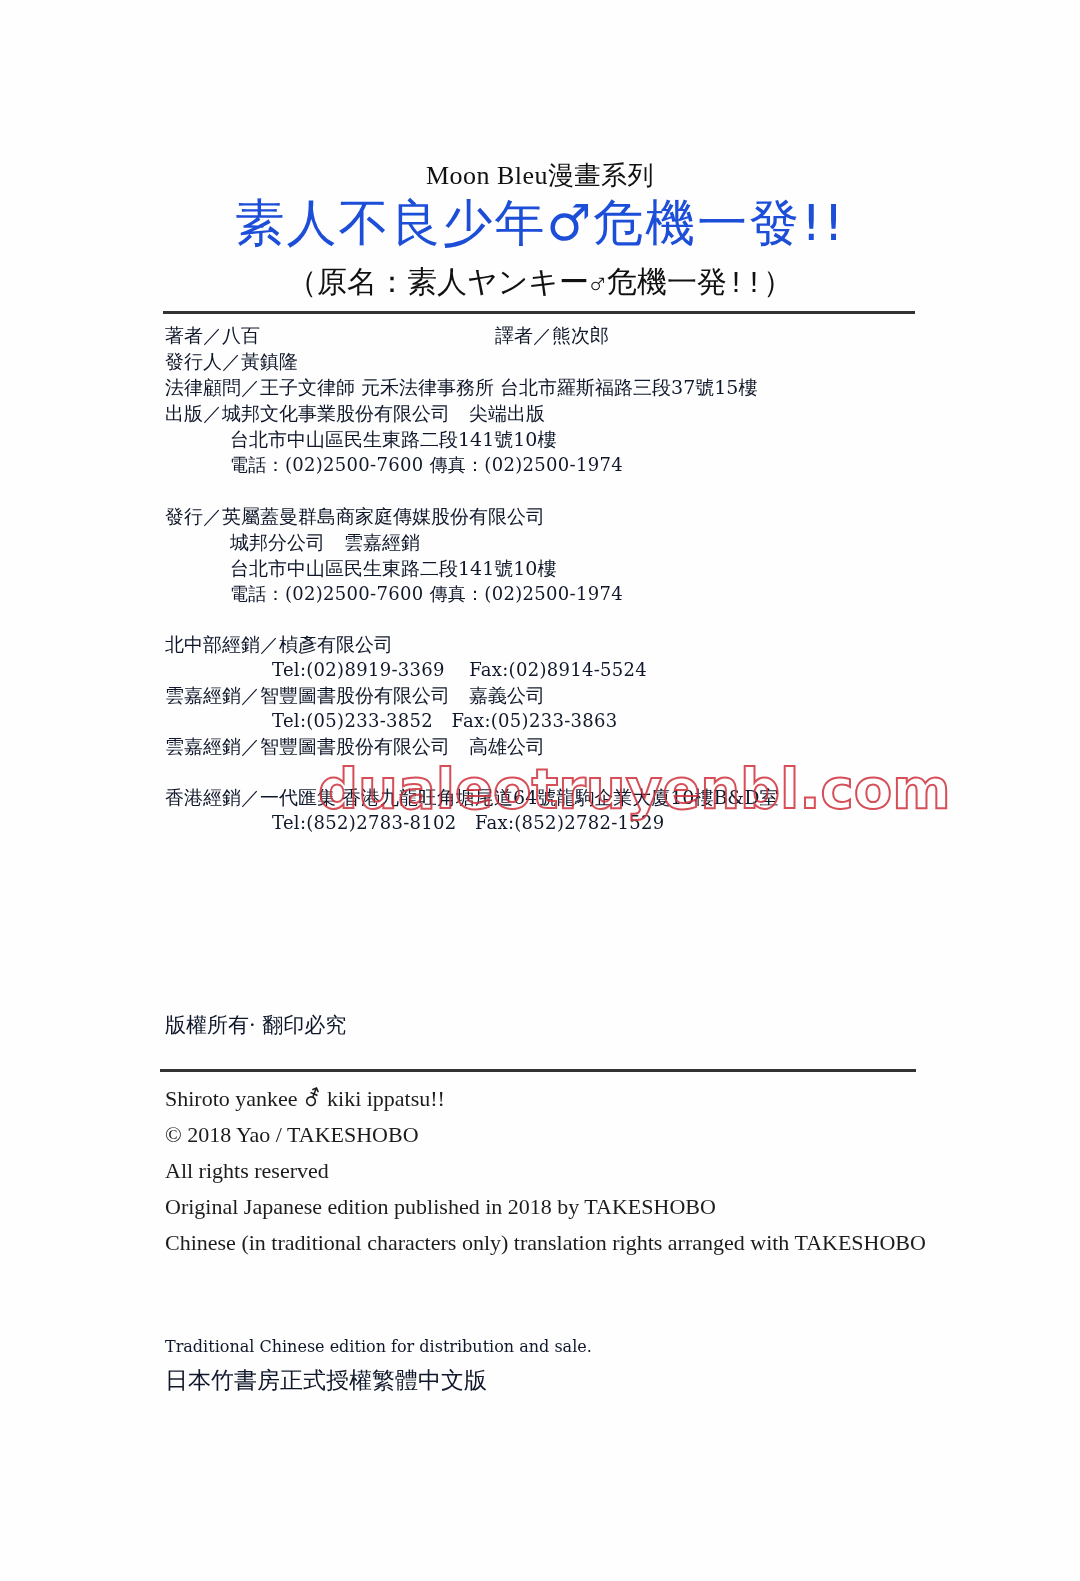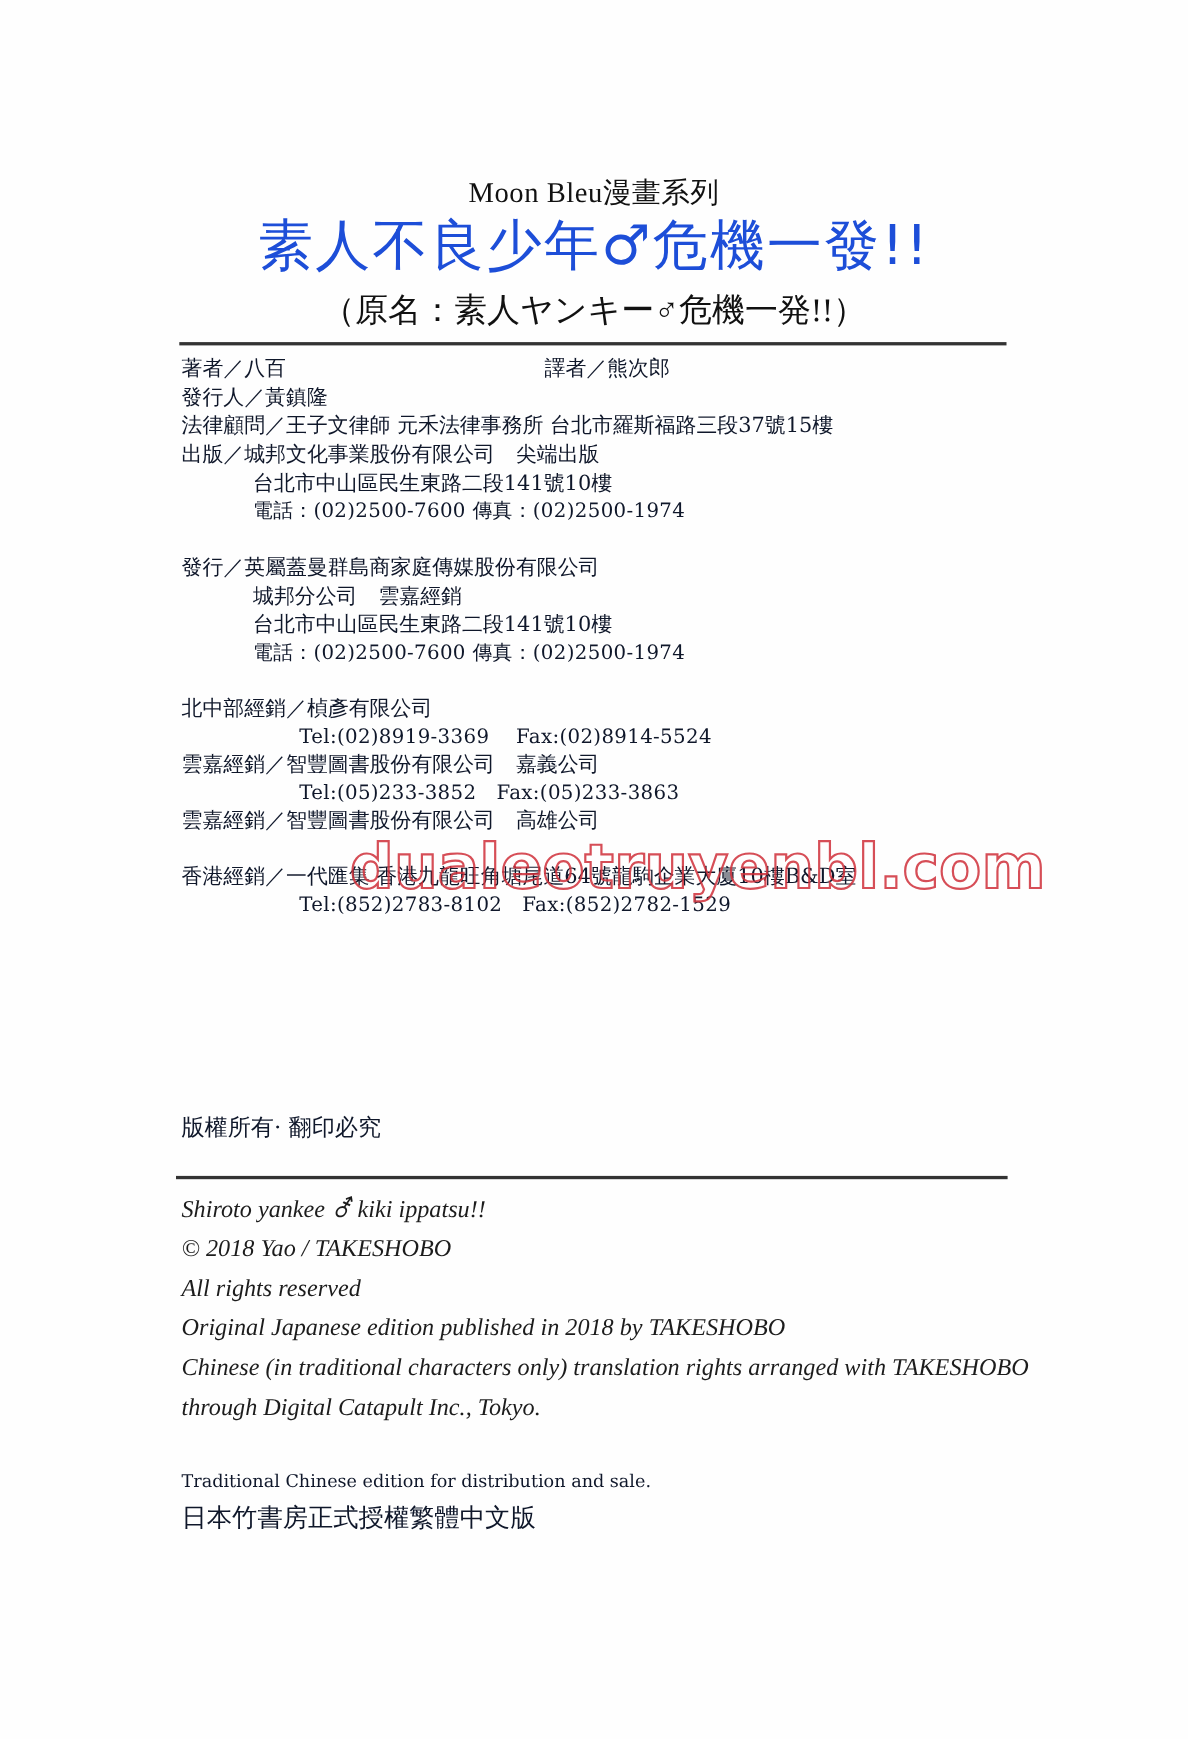--- a/index.html
+++ b/index.html
@@ -43,21 +43,21 @@
       font-weight: normal;
       color: #1d4ed8;
       letter-spacing: 2px;
     }
     .orig-title {
       position: absolute;
       top: 262px;
       left: 0;
       width: 1080px;
       text-align: center;
-      font-family: Liberation Serif, serif;
+      font-family: Liberation Mono, monospace;
       font-size: 30px;
       color: #111;
     }
     .rule {
       position: absolute;
       height: 3px;
       background: #333;
     }
     .rule.top { left: 163px; top: 311px; width: 752px; }
     .rule.mid { left: 160px; top: 1069px; width: 756px; }
@@ -76,21 +76,20 @@
       letter-spacing: 0.3px;
     }
     .en {
       position: absolute;
       left: 165px;
       font-family: "Liberation Serif", serif;
       font-size: 22px;
       color: #1c1c1c;
       white-space: nowrap;
       line-height: 26px;
-      font-style: italic;
     }
     .watermark {
       position: absolute;
       left: 318px;
       top: 756px;
       font-family: "DejaVu Sans", sans-serif;
       font-size: 56px;
       font-weight: bold;
       color: rgba(255,255,255,0.0);
       -webkit-text-stroke: 2px #d0303a;
@@ -136,18 +135,17 @@
 
   <div class="line" style="left:165px; top:1013px; font-size:21px;">版權所有· 翻印必究</div>
 
   <div class="rule mid"></div>
 
   <div class="en" style="top:1086px;">Shiroto yankee ⚦ kiki ippatsu!!</div>
   <div class="en" style="top:1122px;">© 2018 Yao / TAKESHOBO</div>
   <div class="en" style="top:1158px;">All rights reserved</div>
   <div class="en" style="top:1194px;">Original Japanese edition published in 2018 by TAKESHOBO</div>
   <div class="en" style="top:1230px;">Chinese (in traditional characters only) translation rights arranged with TAKESHOBO</div>
-  <div class="en" style="top:1266px;">through Digital Catapult Inc., Tokyo.</div>
 
   <div class="line" style="left:165px; top:1335px; font-size:16px;">Traditional Chinese edition for distribution and sale.</div>
   <div class="line" style="left:165px; top:1368px; font-size:23px;">日本竹書房正式授權繁體中文版</div>
 
 </div>
 
 </body></html>

